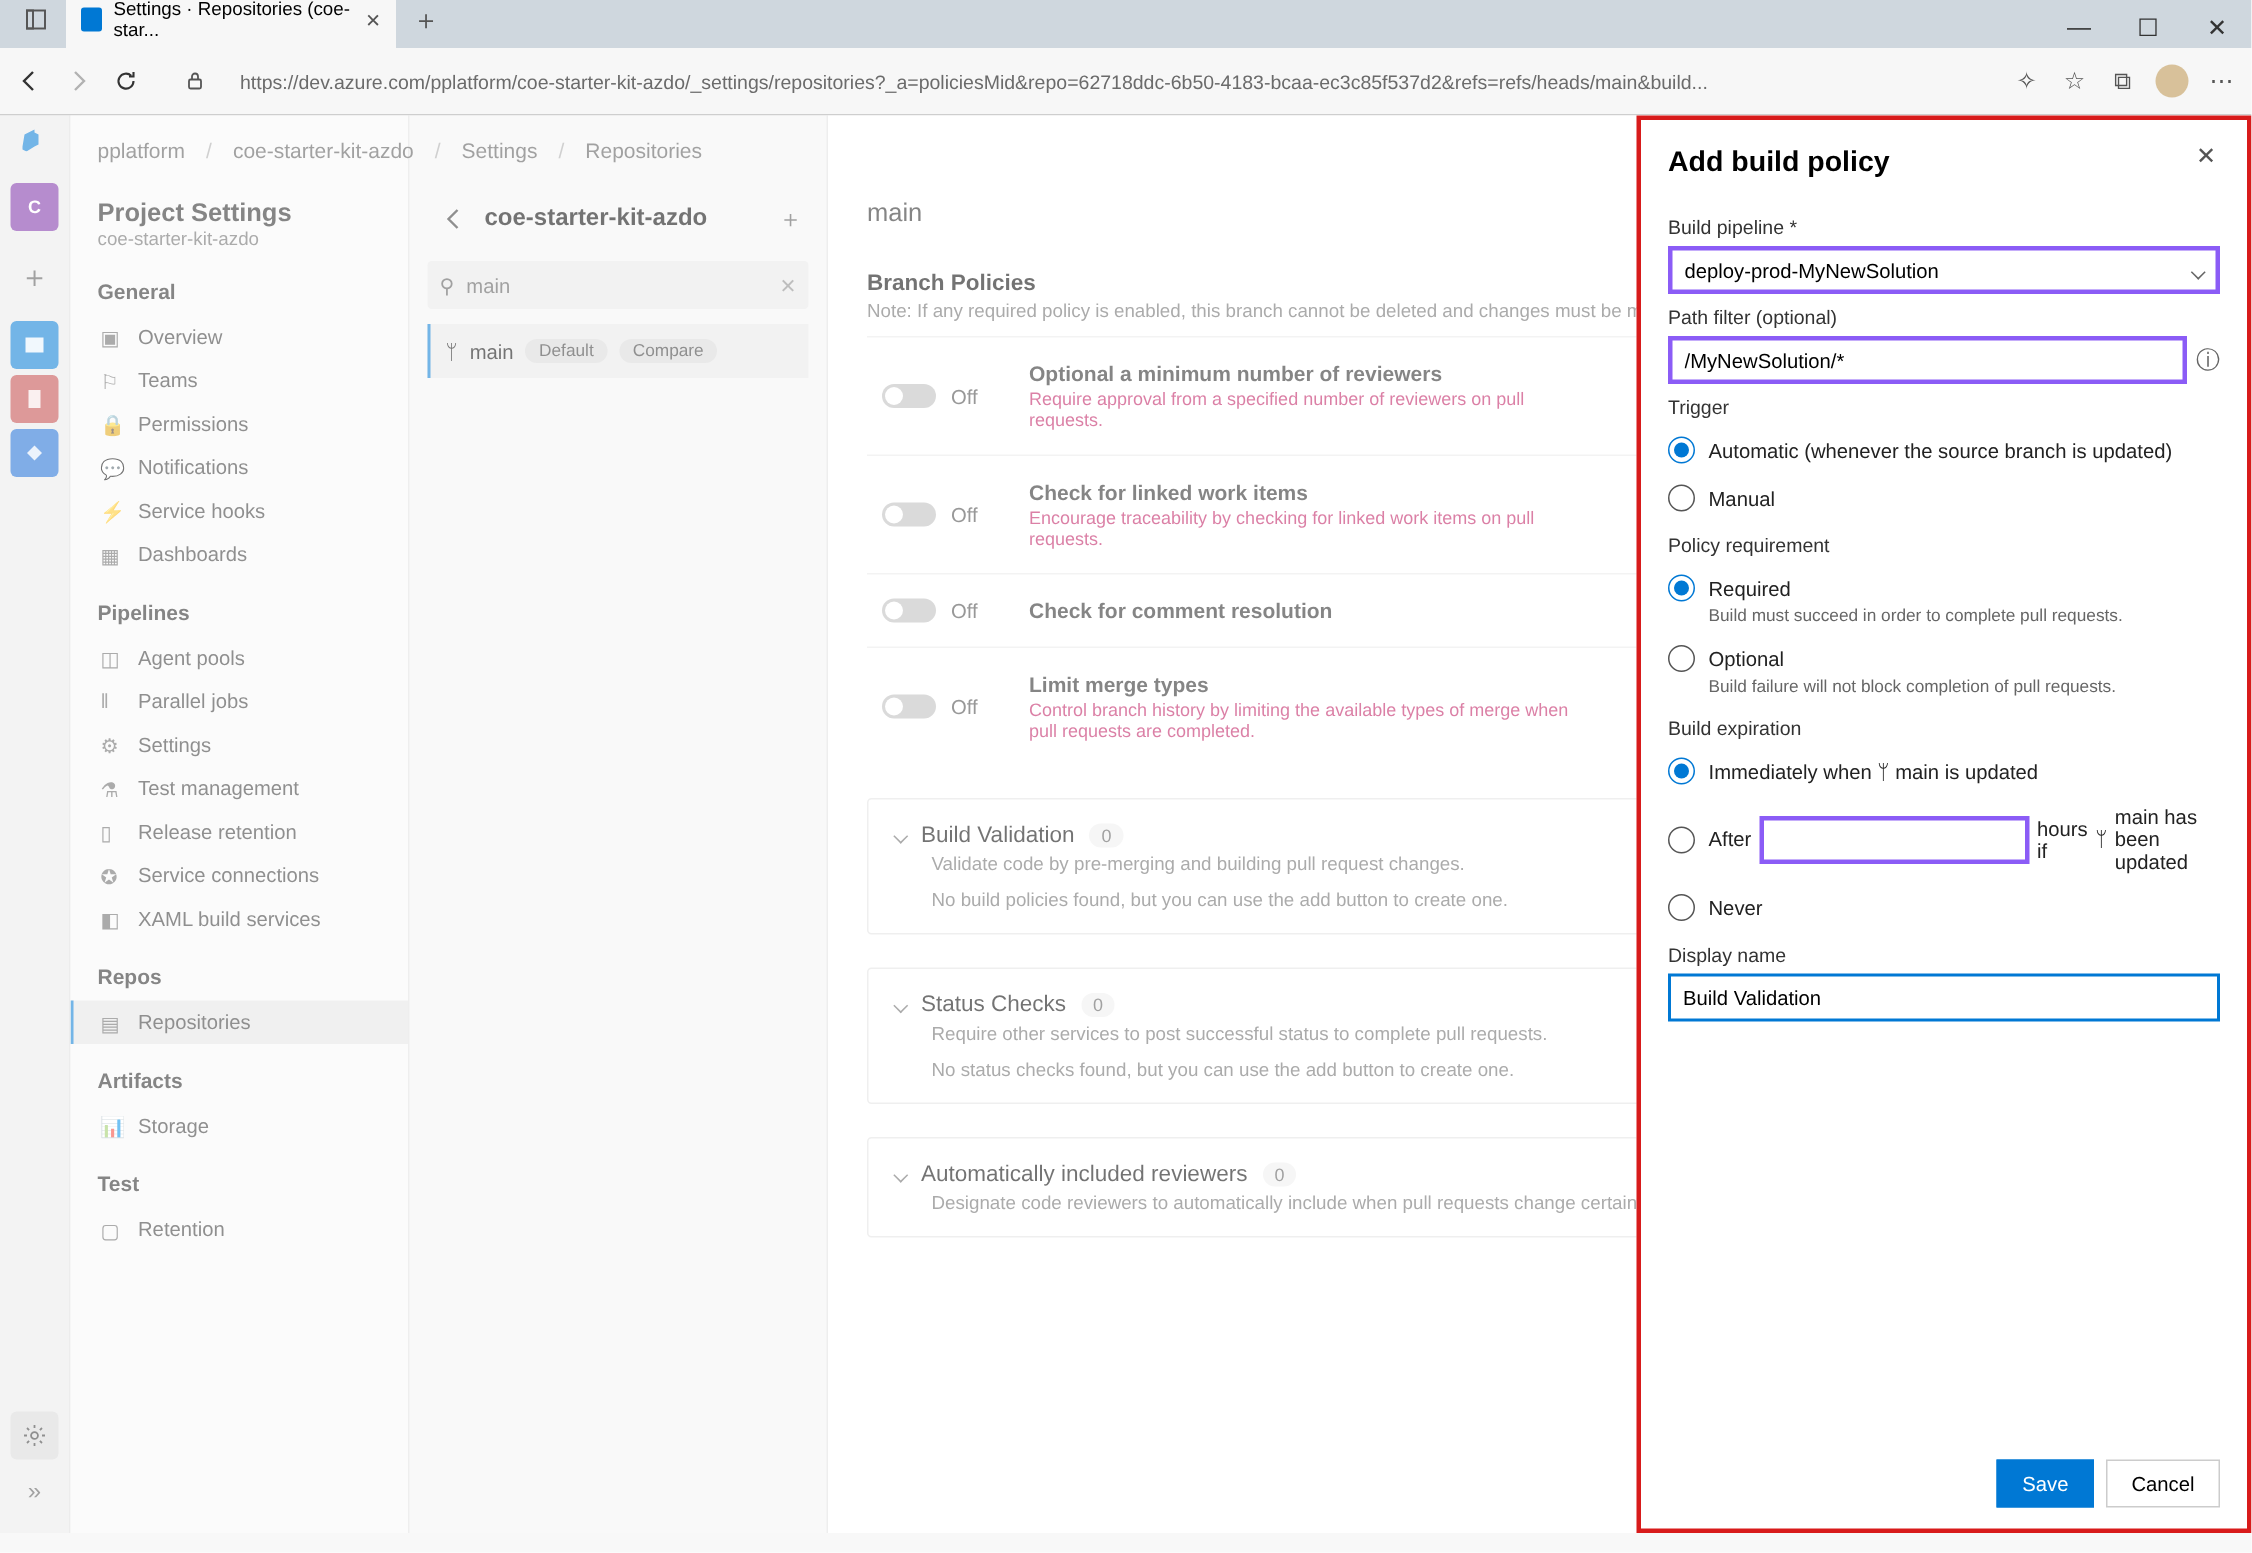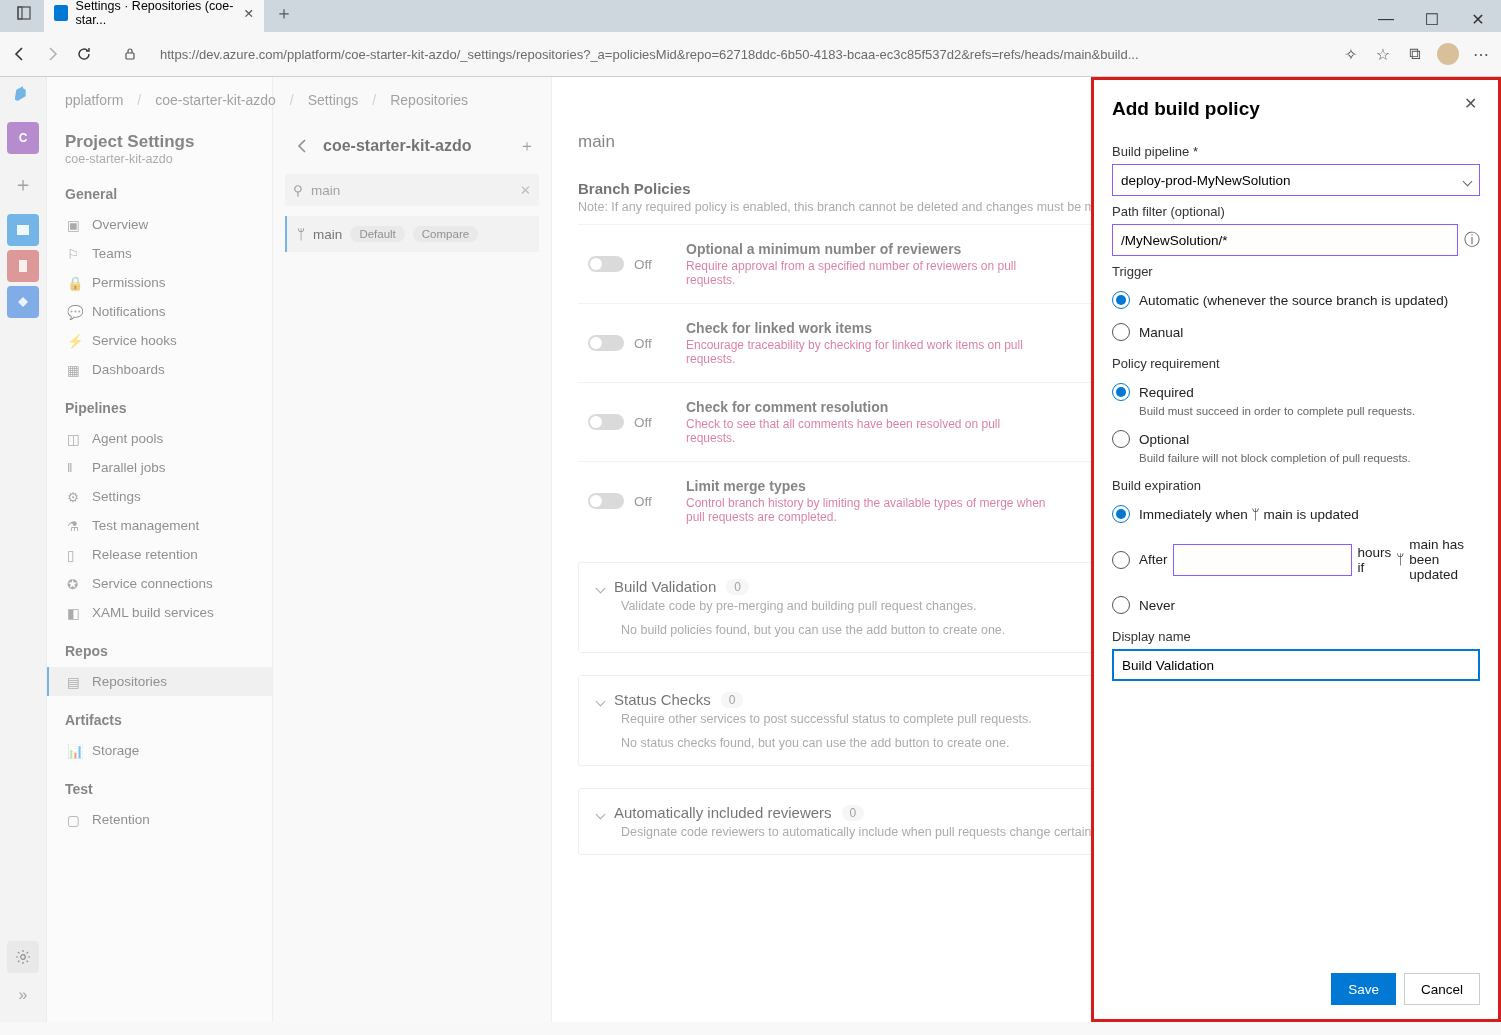--- a/index.html
+++ b/index.html
@@ -74,21 +74,21 @@
   .collapse-head { display:flex; align-items:center; gap:10px; font-size:15px;}
   .count-badge { background:#eee; border-radius:10px; padding:1px 8px; font-size:12px; color:#555;}
   .collapse-desc { font-size:12.5px; color:#666; margin-top:4px; padding-left:24px;}
   .empty-msg { font-size:12.5px; color:#666; margin:10px 0 0 24px;}
 
   
   .panel { position:absolute; top:0; right:0; width:410px; height:100%; background:#fff; border:3px solid #d81b1b; z-index:20; padding:18px 18px 14px; display:flex; flex-direction:column; overflow:auto;}
   .panel h2 { font-size:19px; font-weight:600; margin-bottom:16px; }
   .panel .close { position:absolute; top:14px; right:14px; color:#555; cursor:pointer; width:20px;height:20px;}
   .panel label.grp { font-size:13px; color:#333; display:block; margin:8px 0 5px;}
-  .panel .sel, .panel input[type=text] { width:100%; height:32px; border:1px solid #8b5cf6; padding:0 8px; font-size:13.5px; background:#fff;}
+  .panel .sel, .panel input[type=text] { width:100%; height:32px; border:3px solid #8b5cf6; padding:0 8px; font-size:13.5px; background:#fff;}
   .panel .sel { display:flex; align-items:center; justify-content:space-between; }
   .panel .field-row { display:flex; align-items:center; gap:6px;}
   .panel .info-ic { color:#666; }
   .radio-row { display:flex; align-items:center; gap:9px; margin:7px 0; font-size:13.5px; color:#222;}
   .radio { width:18px; height:18px; border:1px solid #555; border-radius:50%; position:relative; flex-shrink:0;}
   .radio.checked { border-color:#0078d4;}
   .radio.checked::after { content:""; position:absolute; inset:3px; background:#0078d4; border-radius:50%;}
   .radio-sub { font-size:11.5px; color:#666; margin:-3px 0 6px 27px;}
   .hours-input { width:60px; height:26px; border:1px solid #8a8886; }
   .display-input { border:2px solid #0078d4 !important; outline:none;}
@@ -331,21 +331,20 @@
           <div class="pdesc">Encourage traceability by checking for linked work items on pull requests.</div>
         </div>
     </div>
     <div class="policy-row">
       <div class="toggle-wrap">
           <div class="toggle"></div>
           <span>Off</span>
         </div>
       <div class="policy-body">
           <div class="ptitle">Check for comment resolution</div>
-          <div class="pdesc">Check to see that all comments have been resolved on pull requests.</div>
         </div>
     </div>
     <div class="policy-row">
       <div class="toggle-wrap">
           <div class="toggle"></div>
           <span>Off</span>
         </div>
       <div class="policy-body">
           <div class="ptitle">Limit merge types</div>
           <div class="pdesc">Control branch history by limiting the available types of merge when pull requests are completed.</div>

